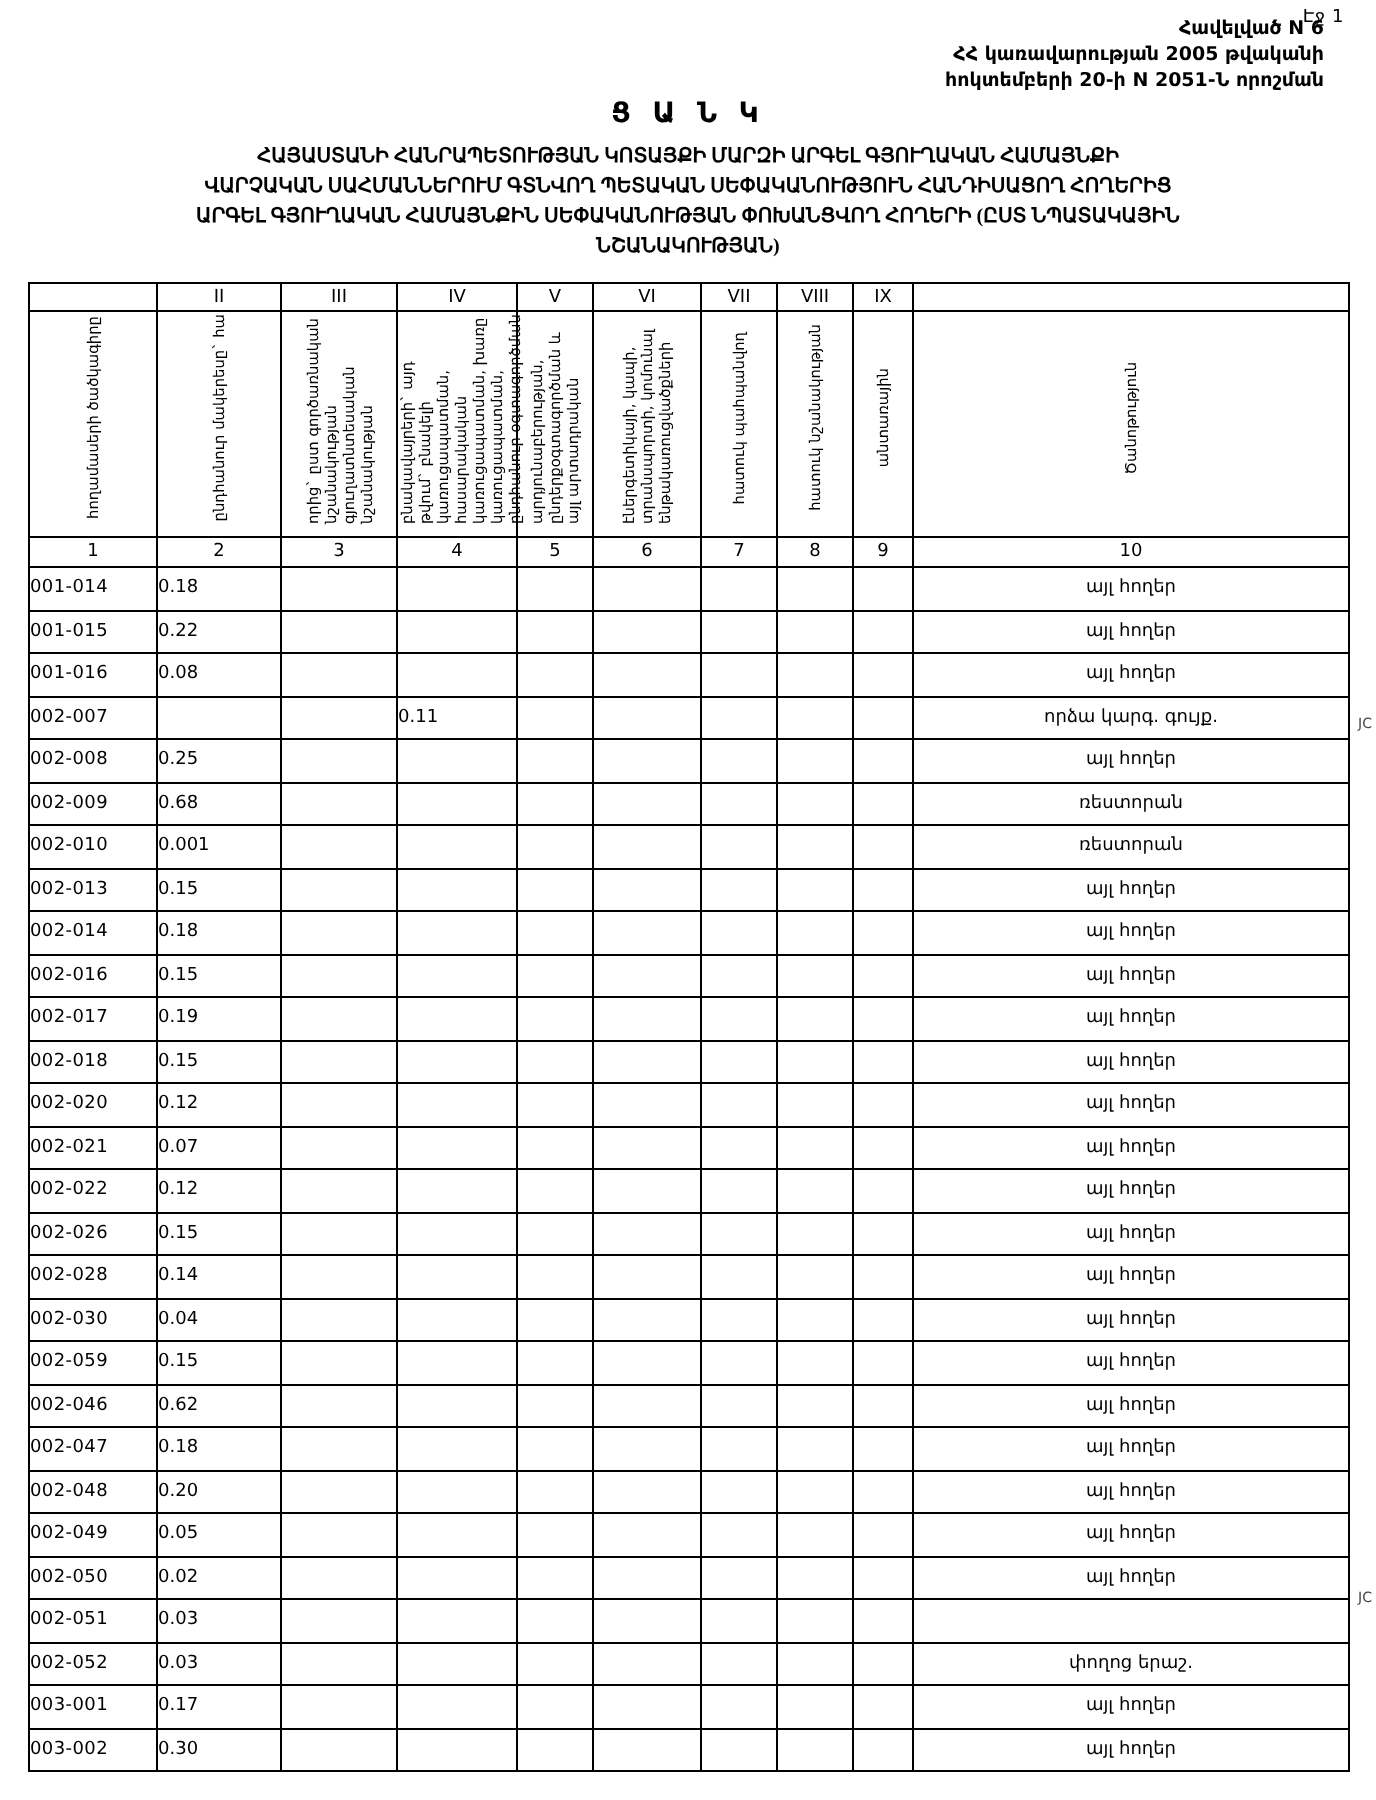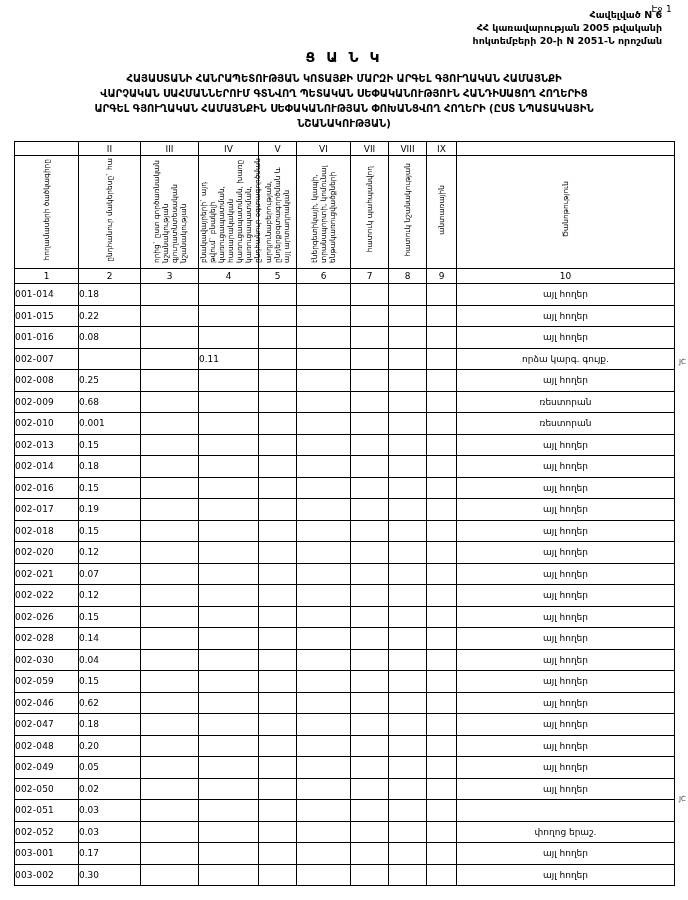--- a/index.html
+++ b/index.html
@@ -44,20 +44,21 @@
     letter-spacing: 3px;
     margin-top: 2px;
   }
   .title {
     text-align: center;
     font-size: 10px;
     font-weight: bold;
     line-height: 15px;
     margin-top: 6px;
     padding: 0 18px;
+    font-family: Liberation Serif, serif;
   }
   table.grid {
     border-collapse: collapse;
     width: 660px;
     margin-top: 10px;
     table-layout: fixed;
   }
   table.grid td, table.grid th {
     border: 1px solid #000000;
     font-size: 9px;

